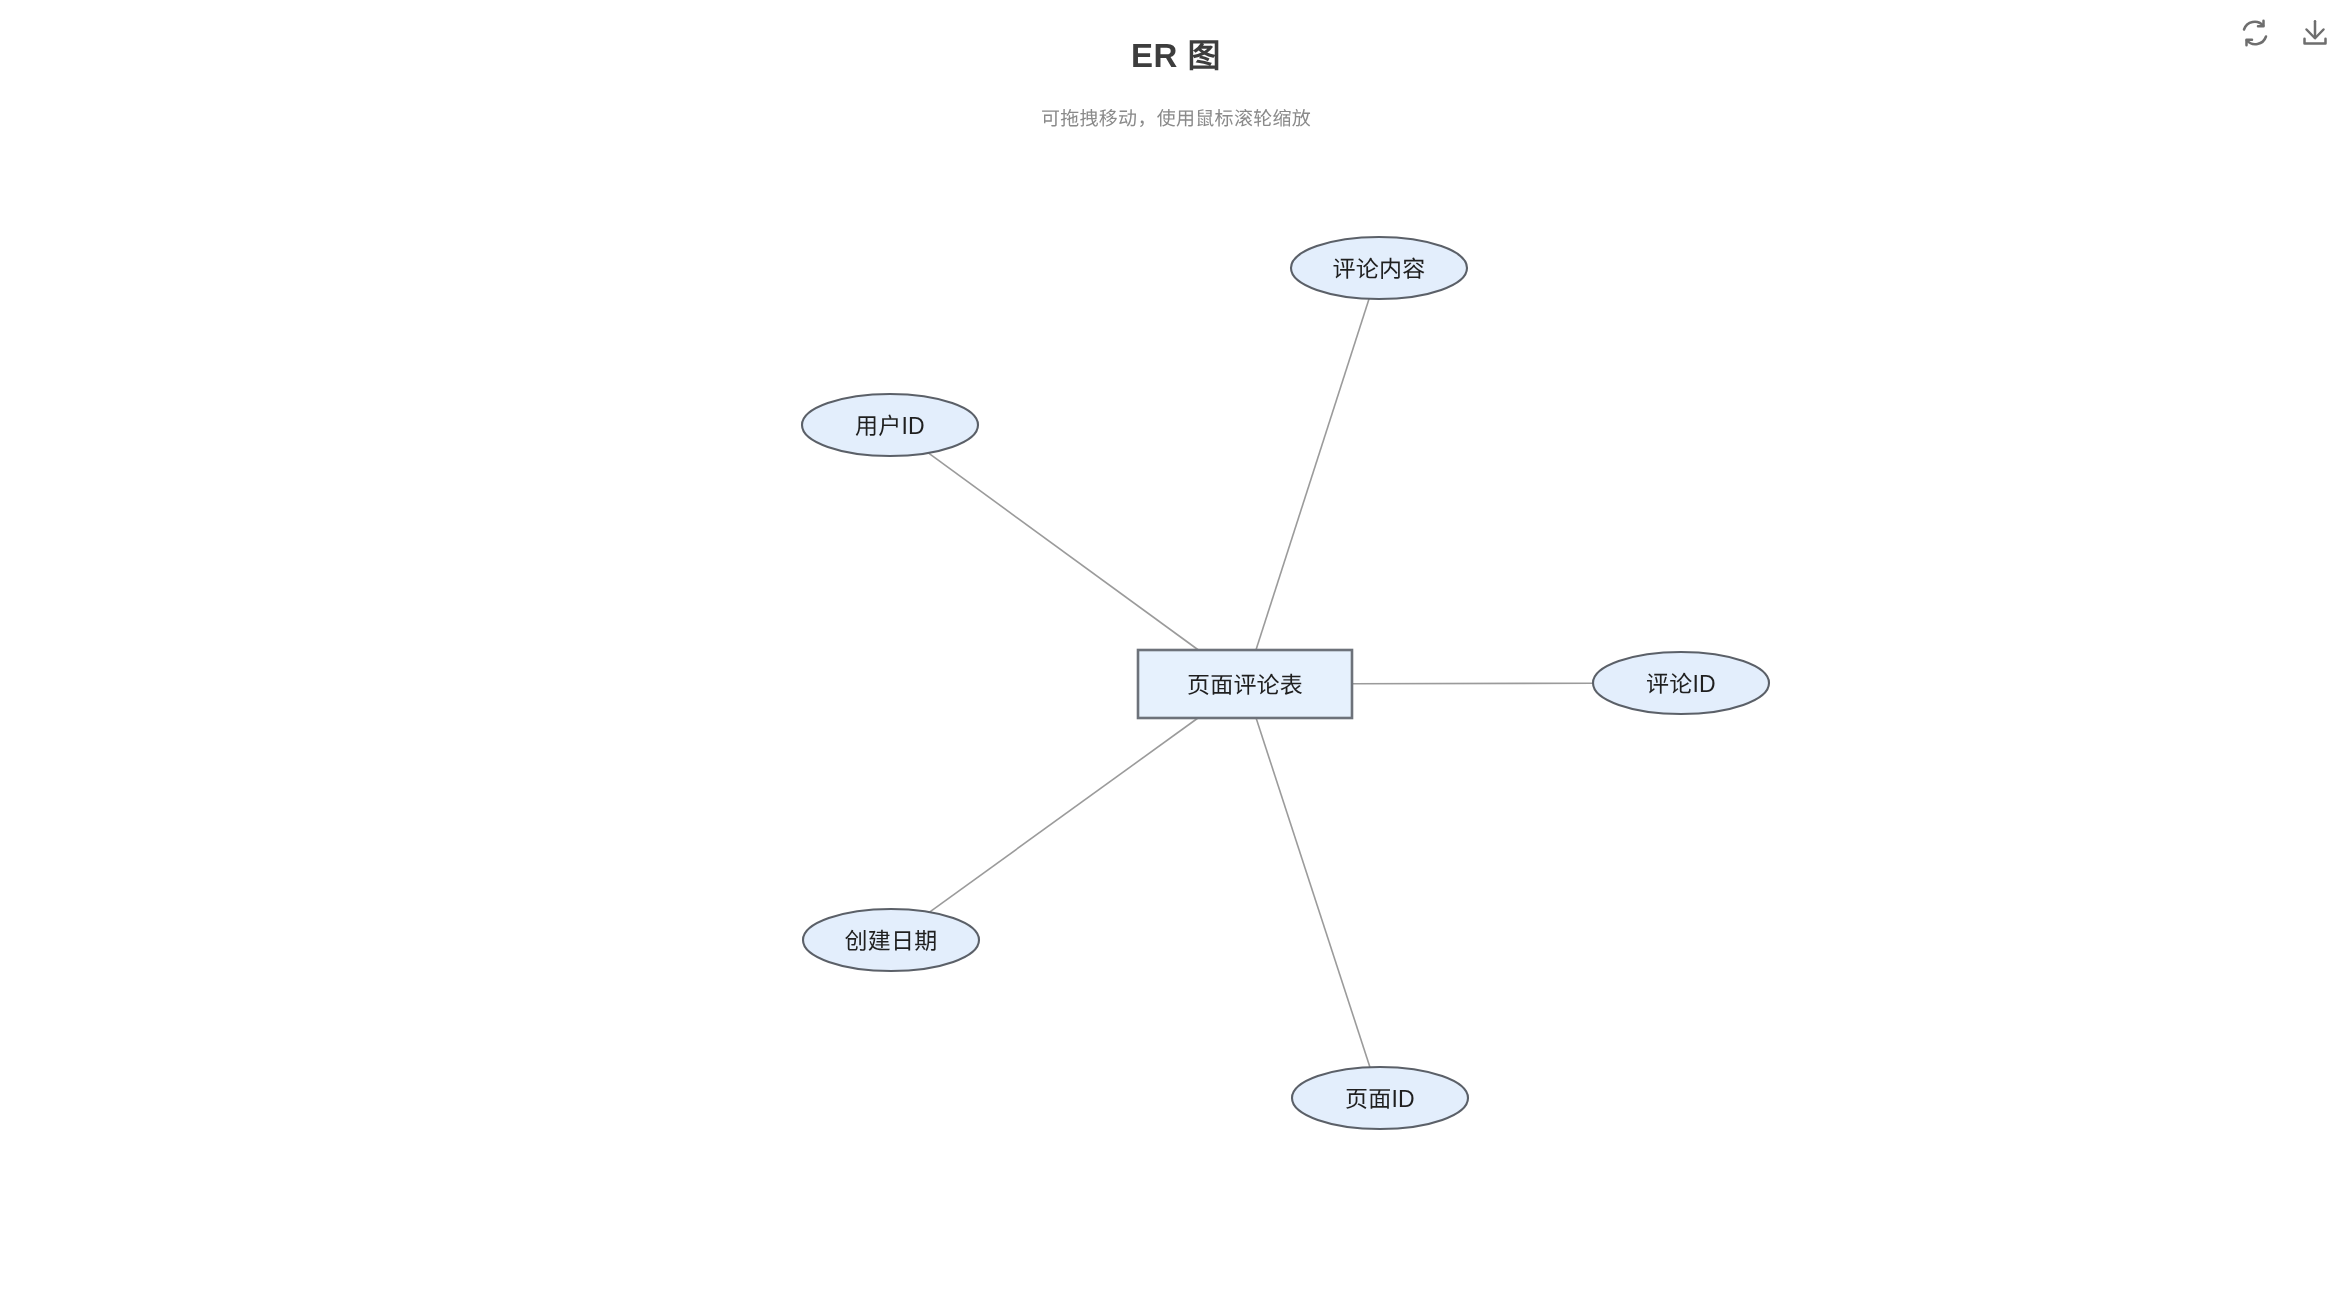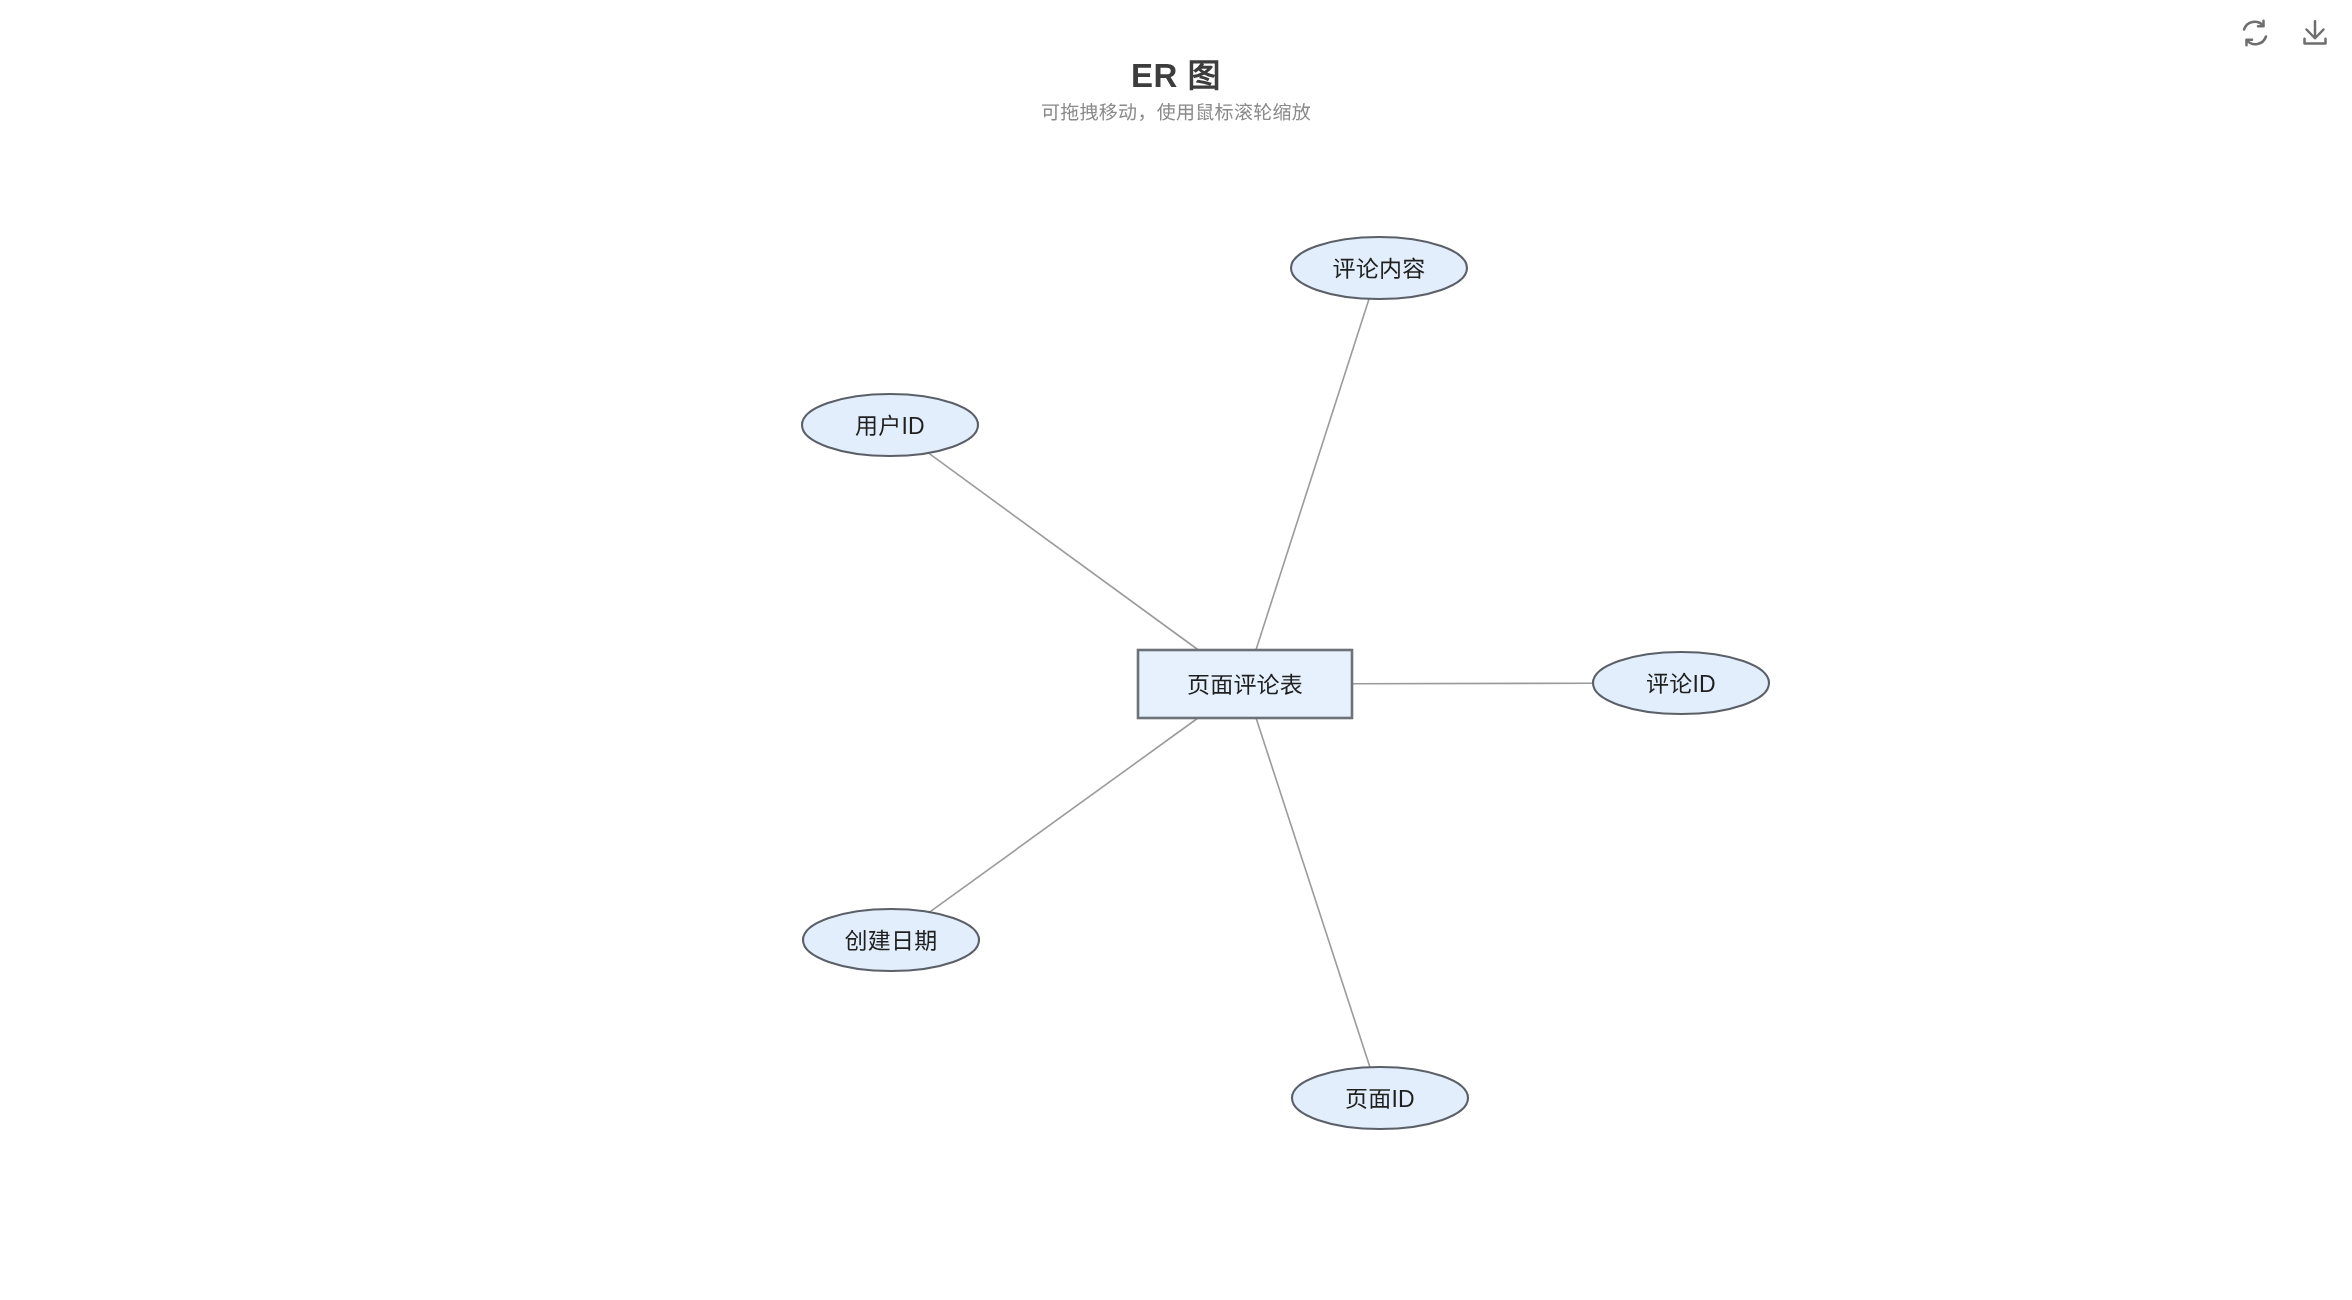--- a/index.html
+++ b/index.html
@@ -36,25 +36,24 @@
     position: absolute;
     top: 38px;
     left: 0;
     width: 2352px;
     text-align: center;
     font-size: 33px;
     font-weight: bold;
     color: #3d3d3d;
     letter-spacing: 0.5px;
     line-height: 1.1;
-    margin-top: 20px;
   }
   .page-subtitle {
     position: absolute;
-    top: 102px;
+    top: 108px;
     left: 0;
     width: 2352px;
     text-align: center;
     font-size: 19px;
     font-weight: normal;
     color: #8a8a8a;
     letter-spacing: 0.3px;
     line-height: 1.2;
   }
 

